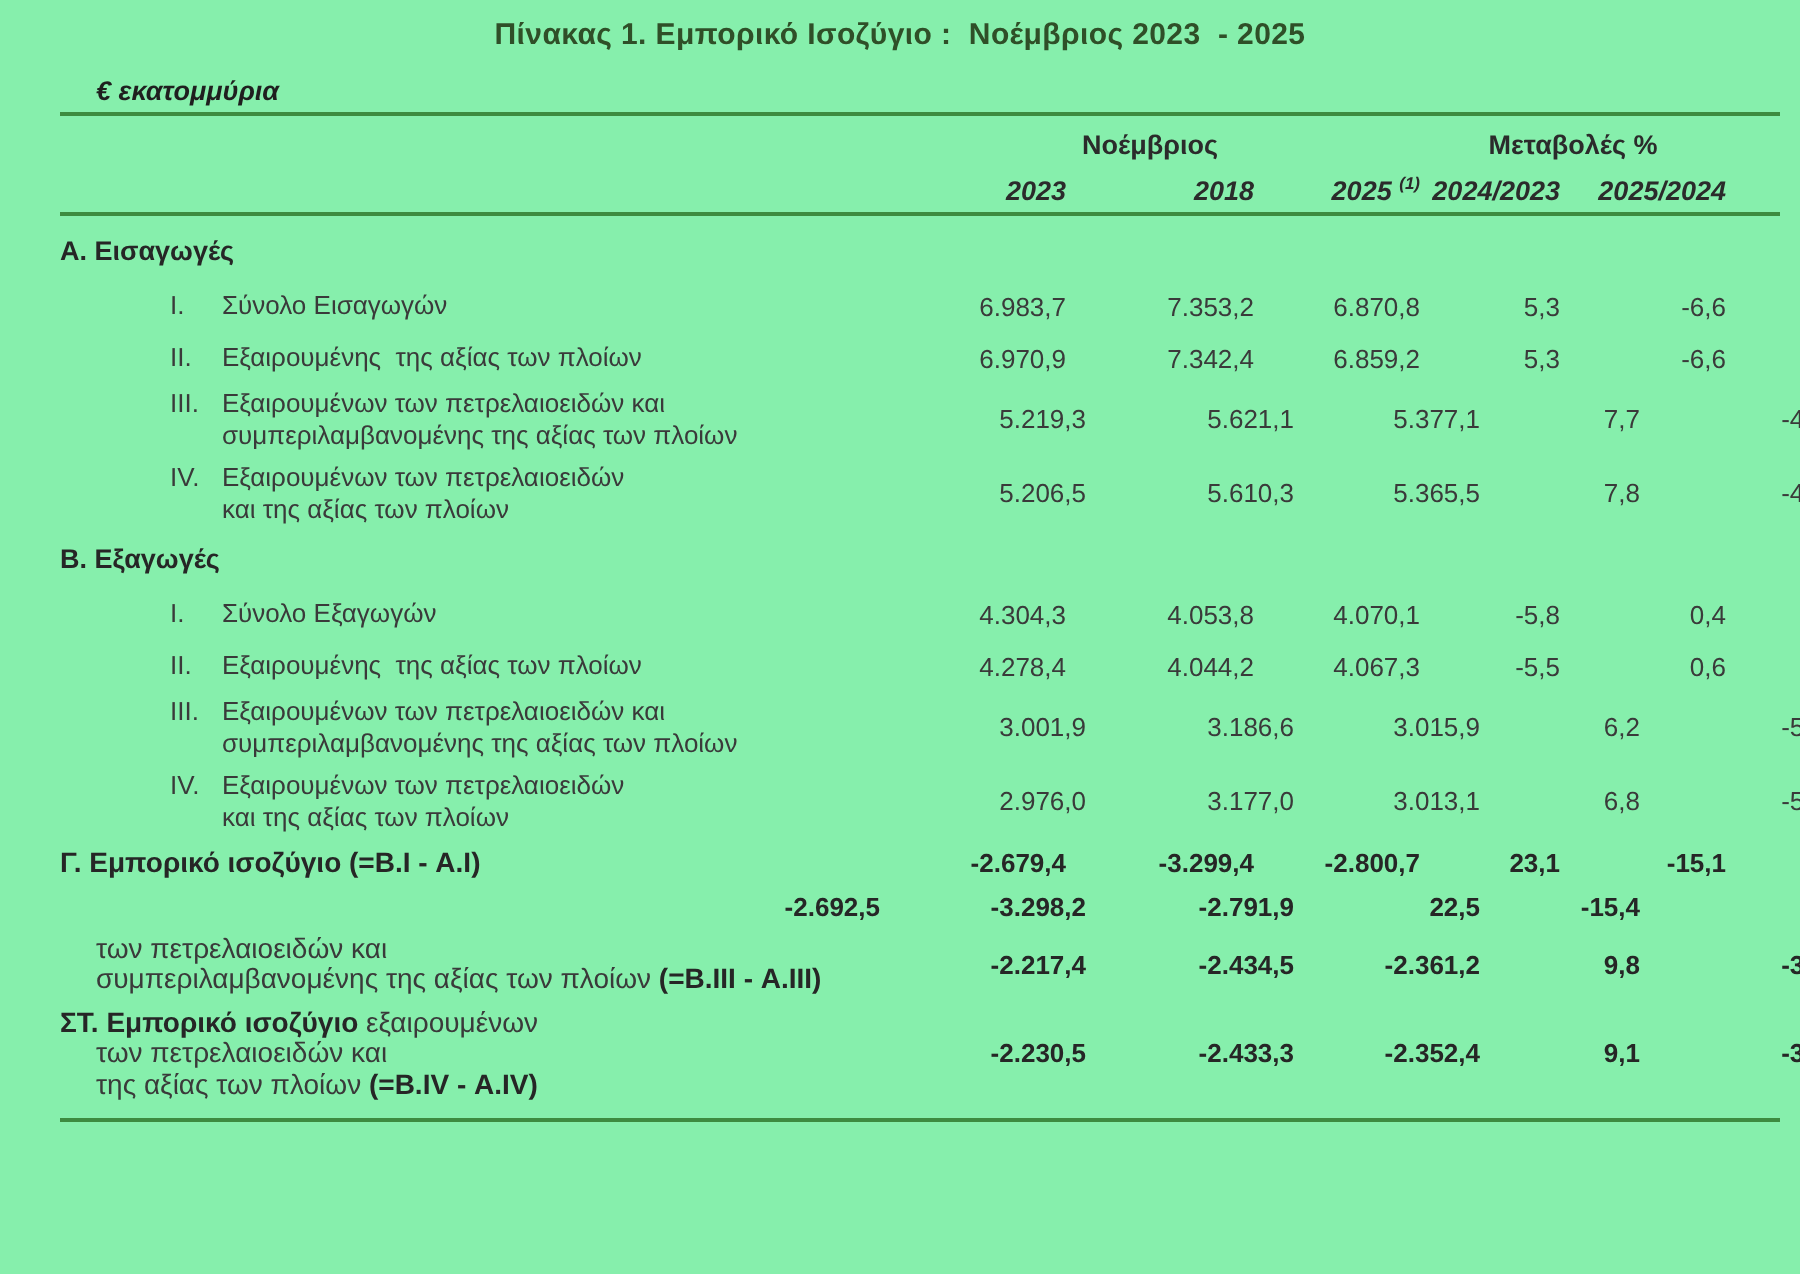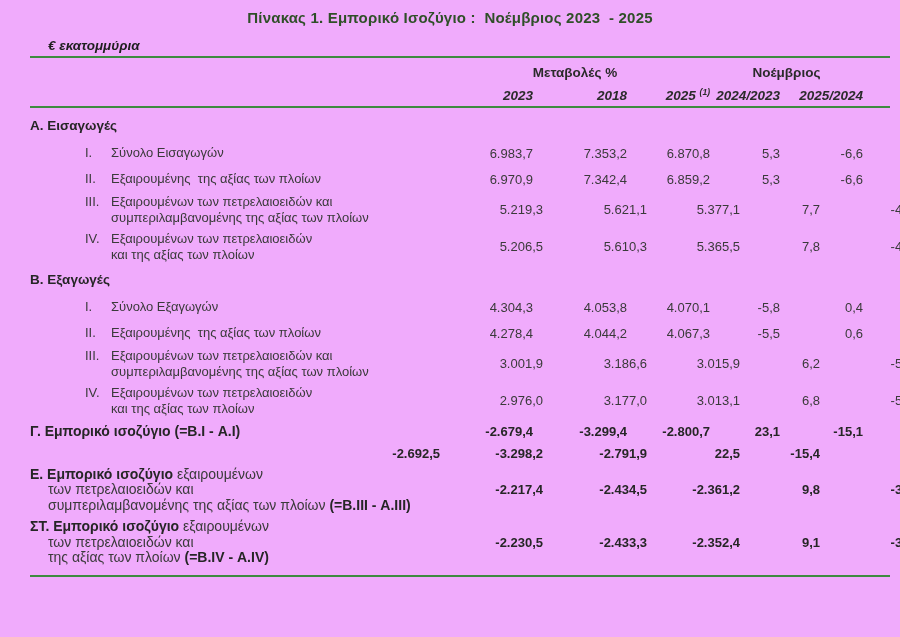--- a/index.html
+++ b/index.html
@@ -1,17 +1,17 @@
 <!DOCTYPE html>
 <html><head>
 <meta charset="utf-8">
 <style>
   html,body{margin:0;padding:0;}
   body{background:#ffffff;font-family:"Liberation Sans","DejaVu Sans",sans-serif;color:#333;}
-  .page{position:relative;width:900px;height:637px;background:#f0abfc;overflow:hidden;}
+  .page{position:relative;width:900px;height:637px;background:#86efac;overflow:hidden;}
   .title{padding-top:9px;text-align:center;font-size:15px;line-height:18px;font-weight:bold;color:#2f4f28;letter-spacing:.2px;}
   .unit{margin:11px 0 3px 48px;font-size:13.5px;font-weight:bold;font-style:italic;color:#1f1f1f;}
   .table{margin-left:30px;width:860px;border-top:2px solid #3d8b40;border-bottom:2px solid #3d8b40;padding-bottom:9px;box-sizing:border-box;}
   .thead{border-bottom:2px solid #3d8b40;padding-right:27px;}
   .group-row{display:grid;grid-template-columns:410px 270px 153px;height:24px;align-items:center;padding-top:2px;}
   .group-cell{text-align:center;font-weight:bold;font-size:13.5px;color:#2b2b2b;}
   .years-row{display:grid;grid-template-columns:410px 93px 94px 83px 70px 83px;height:22px;align-items:center;font-style:italic;}
   .years-row .ycell{text-align:right;font-weight:bold;font-size:13.5px;color:#2b2b2b;}
   .ycell sup{font-size:8.5px;font-weight:bold;vertical-align:super;line-height:0;}
   .row{display:grid;grid-template-columns:410px 93px 94px 83px 70px 83px;align-items:center;padding-right:27px;box-sizing:content-box;}
@@ -38,22 +38,22 @@
 <body>
 
 <div class="page">
   <div class="title">Πίνακας 1. Εμπορικό Ισοζύγιο :&nbsp; Νοέμβριος 2023&nbsp; - 2025</div>
   <div class="unit">€ εκατομμύρια</div>
 
   <div class="table">
     <div class="thead">
       <div class="group-row">
         <div></div>
+        <div class="group-cell">Νοέμβριος</div>
         <div class="group-cell">Μεταβολές %</div>
-        <div class="group-cell">Νοέμβριος</div>
       </div>
       <div class="years-row">
         <div></div>
         <div class="ycell">2023</div>
         <div class="ycell">2018</div>
         <div class="ycell"><span>2025</span>&nbsp;<sup>(1)</sup></div>
         <div class="ycell">2024/2023</div>
         <div class="ycell">2025/2024</div>
       </div>
     </div>
@@ -180,21 +180,20 @@
         </div>
         <div class="row summary srow-1 double">
           <div class="num">-2.692,5</div>
           <div class="num">-3.298,2</div>
           <div class="num">-2.791,9</div>
           <div class="num">22,5</div>
           <div class="num">-15,4</div>
         </div>
         <div class="row summary srow-2 double">
           <div class="sum-label">
-            <div><span class="b">Ε. Εμπορικό ισοζύγιο </span><span>εξαιρουμένων</span></div>
             <div class="indent"><span>των πετρελαιοειδών και</span></div>
             <div class="indent"><span>συμπεριλαμβανομένης της αξίας των πλοίων </span><span class="b">(=Β.III - Α.III)</span></div>
           </div>
           <div class="num">-2.217,4</div>
           <div class="num">-2.434,5</div>
           <div class="num">-2.361,2</div>
           <div class="num">9,8</div>
           <div class="num">-3,0</div>
         </div>
         <div class="row summary srow-3 double">

